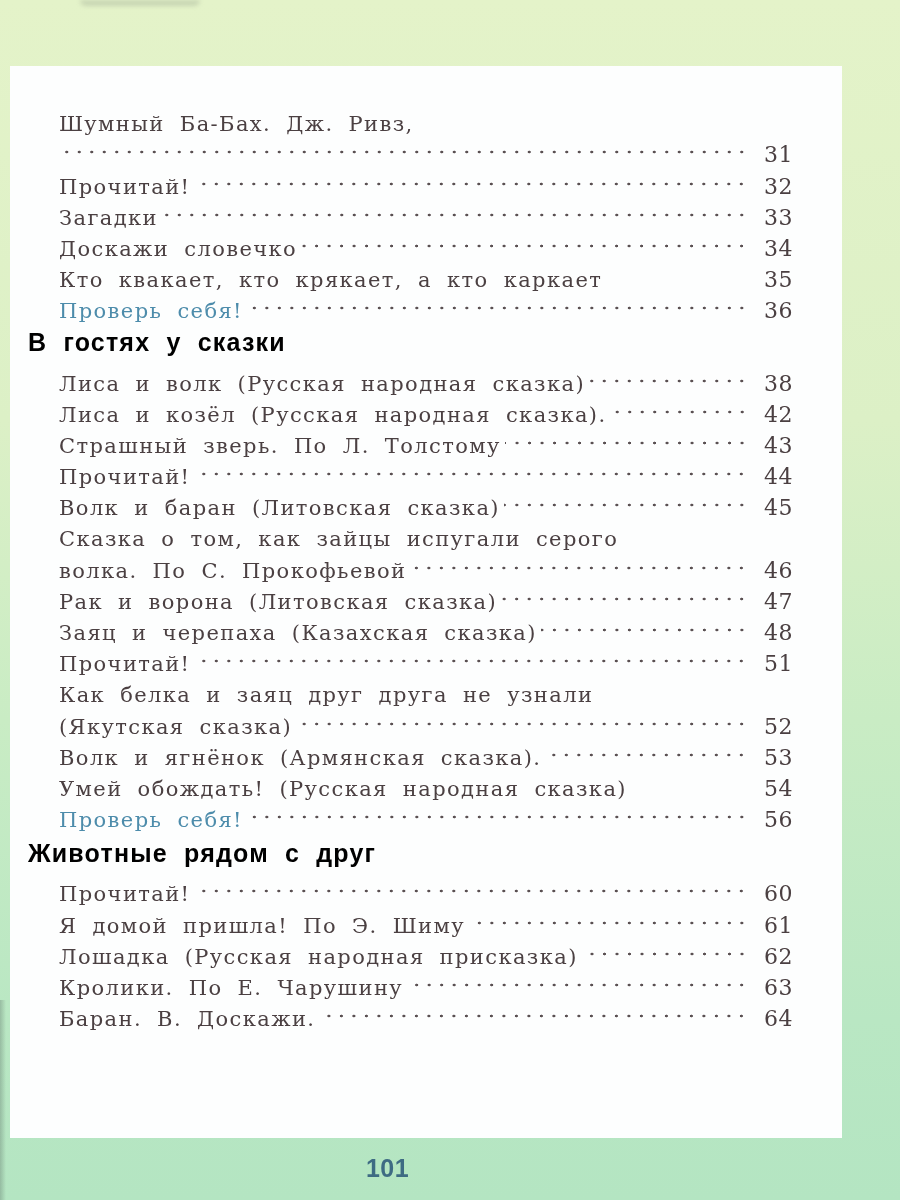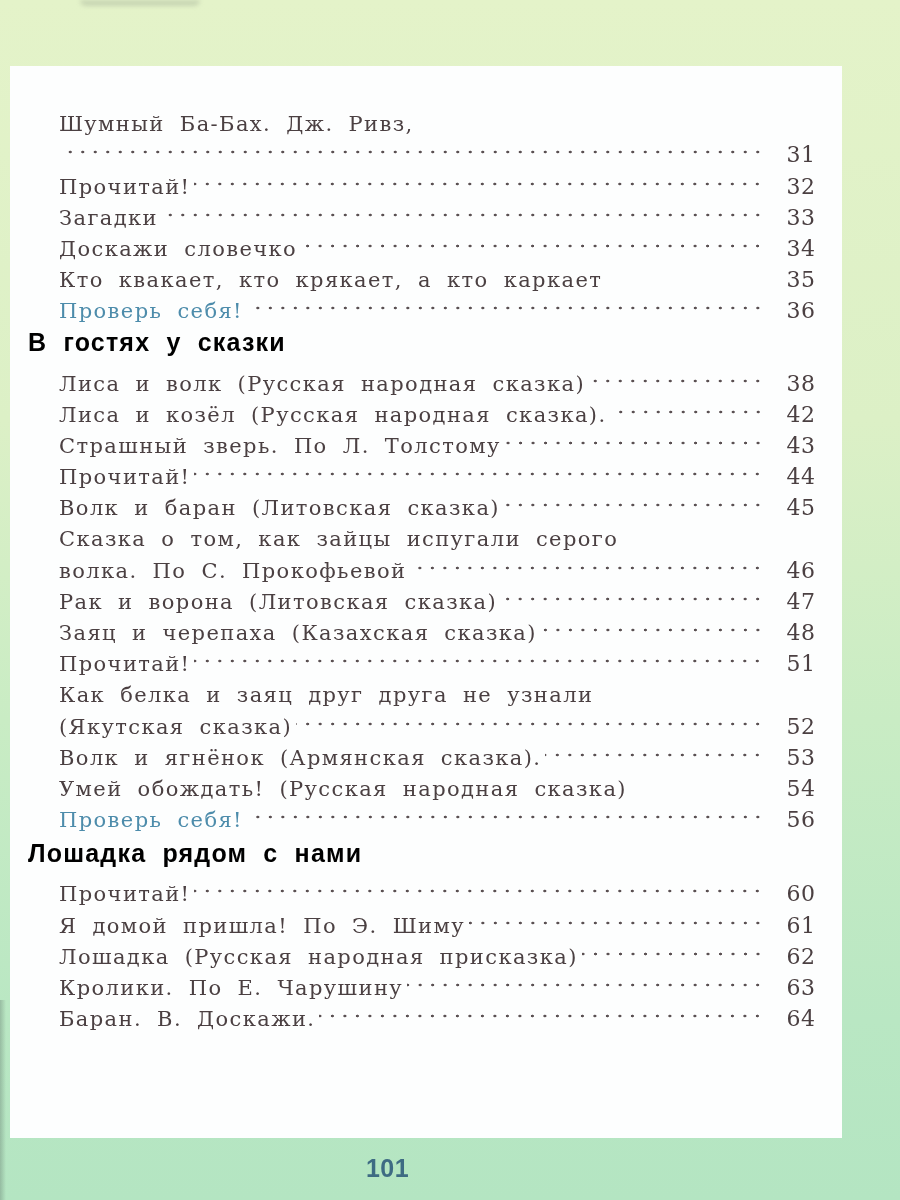--- a/index.html
+++ b/index.html
@@ -22,42 +22,42 @@
   .section-title {
     font-family: "Liberation Sans", "DejaVu Sans", sans-serif;
     font-weight: bold; color: #000000;
     font-size: 25px; letter-spacing: 1.2px; word-spacing: 8px;
     padding-left: 18px; height: 33px; line-height: 33px;
     margin-top: 8px;
   }
   .entry {
     position: relative;
     display: flex; align-items: baseline;
-    padding-left: 49px; padding-right: 20px;
+    padding-left: 49px; padding-right: 36px;
     height: 31.2px; line-height: 31.2px;
     color: #4b4042; font-size: 21px; letter-spacing: 1.4px; word-spacing: 7px;
     white-space: nowrap;
   }
   .entry .title { flex: 0 0 auto; }
   .entry.check .title { color: #4d8cab; }
   .entry .leader {
     flex: 1 1 auto; overflow: hidden; margin: 0 16px 0 4px;
     height: 31.2px; position: relative;
   }
   .entry .leader::before {
     content: "";
     position: absolute; left: 0; right: 0; bottom: 8px; height: 4px;
     background-image: radial-gradient(circle, #5a5052 1.3px, transparent 1.6px);
     background-size: 12.5px 4px;
     background-repeat: repeat-x;
     background-position: right center;
   }
   .entry.noleader .leader::before { display: none; }
   .entry .page {
-    flex: 0 0 42px; text-align: center; font-size: 22px; letter-spacing: 0.5px;
+    flex: 0 0 42px; text-align: left; font-size: 22px; letter-spacing: 0.5px;
   }
   .page-number {
     position: absolute; left: 0; width: 775px; top: 1154px; text-align: center;
     font-family: "Liberation Sans", "DejaVu Sans", sans-serif;
     font-weight: bold; font-size: 25px; color: #3e6b83; letter-spacing: 0.5px;
   }
   .binding-edge {
     position: absolute; left: 0; top: 1000px; width: 6px; height: 200px;
     background: linear-gradient(90deg, rgba(90,110,100,0.35), rgba(90,110,100,0));
   }
@@ -182,21 +182,21 @@
         <span class="page">54</span>
       </div>
       <div class="entry check">
         <span class="title">Проверь себя!</span>
         <span class="leader"></span>
         <span class="page">56</span>
       </div>
     </div>
 
     <div style="margin-top:10px;">
-      <div class="section-title">Лошадка рядом с нами</div>
+      <div class="section-title">Животные рядом с друг</div>
 
       <div class="entry">
         <span class="title">Прочитай!</span>
         <span class="leader"></span>
         <span class="page">60</span>
       </div>
       <div class="entry">
         <span class="title">Я домой пришла! По Э. Шиму</span>
         <span class="leader"></span>
         <span class="page">61</span>

